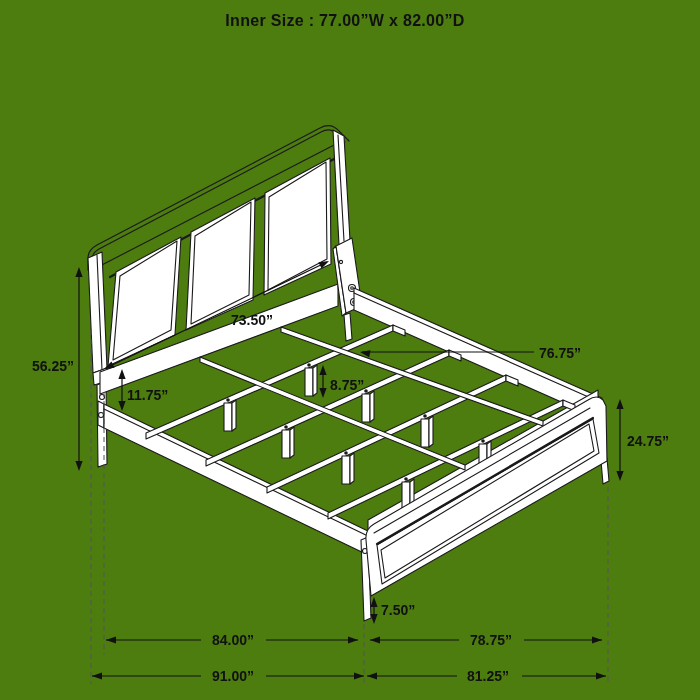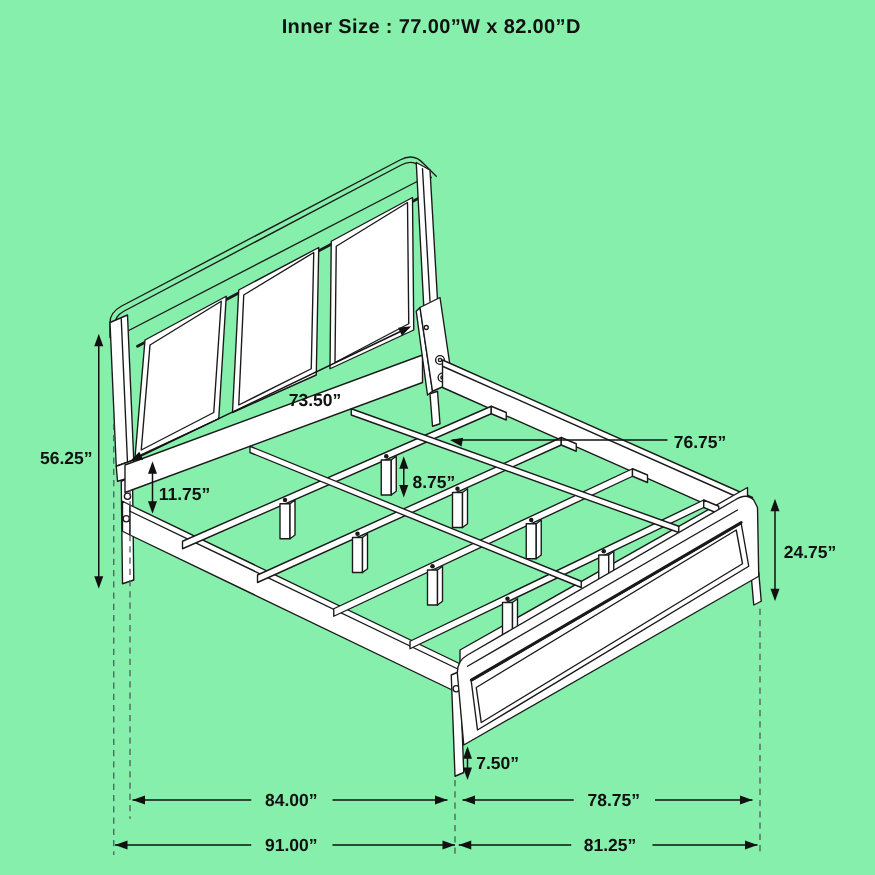--- a/index.html
+++ b/index.html
@@ -1,16 +1,16 @@
 <!DOCTYPE html>
 <html><head>
 <meta charset="utf-8">
 <style>
   html,body{margin:0;padding:0;background:#ffffff;}
-  .stage{position:relative;width:700px;height:700px;background:#86efac;overflow:hidden;
+  .stage{position:relative;width:700px;height:700px;background:#4d7c0f;overflow:hidden;
          font-family:"Liberation Sans", sans-serif;}
   svg{position:absolute;left:0;top:0;}
   .ln{stroke:#1a1a1a;stroke-width:1.1;fill:none;stroke-linejoin:round;stroke-linecap:round;}
   .wh{stroke:#1a1a1a;stroke-width:1.1;fill:#ffffff;stroke-linejoin:round;}
   .thick{stroke:#1a1a1a;stroke-width:2.2;fill:none;stroke-linecap:round;}
   .dimln{stroke:#111111;stroke-width:1.2;fill:none;stroke-linecap:butt;}
   .dash{stroke:#555555;stroke-width:1;fill:none;stroke-dasharray:5 4;}
   .arr{fill:#111111;stroke:none;}
   .dot{fill:#1a1a1a;stroke:none;}
   text.dim{font-family:"Liberation Sans", sans-serif;font-weight:bold;font-size:14px;fill:#111111;}

